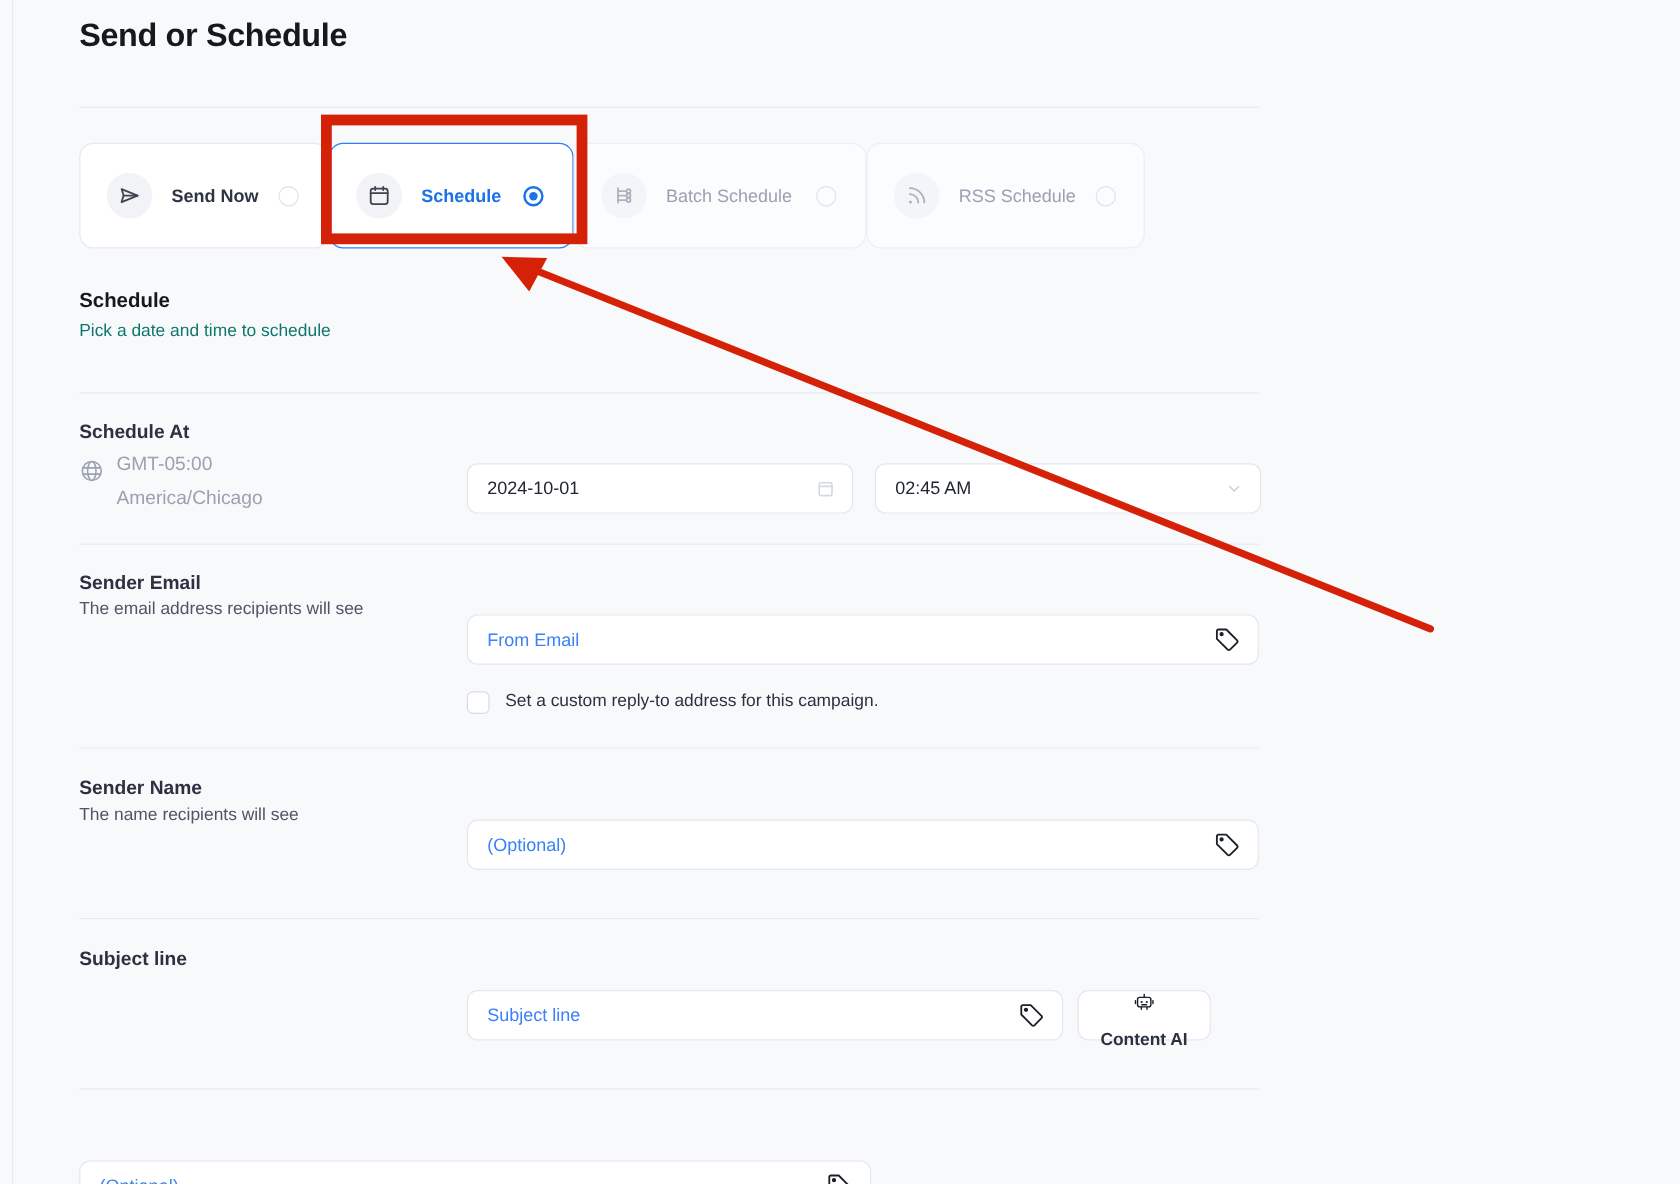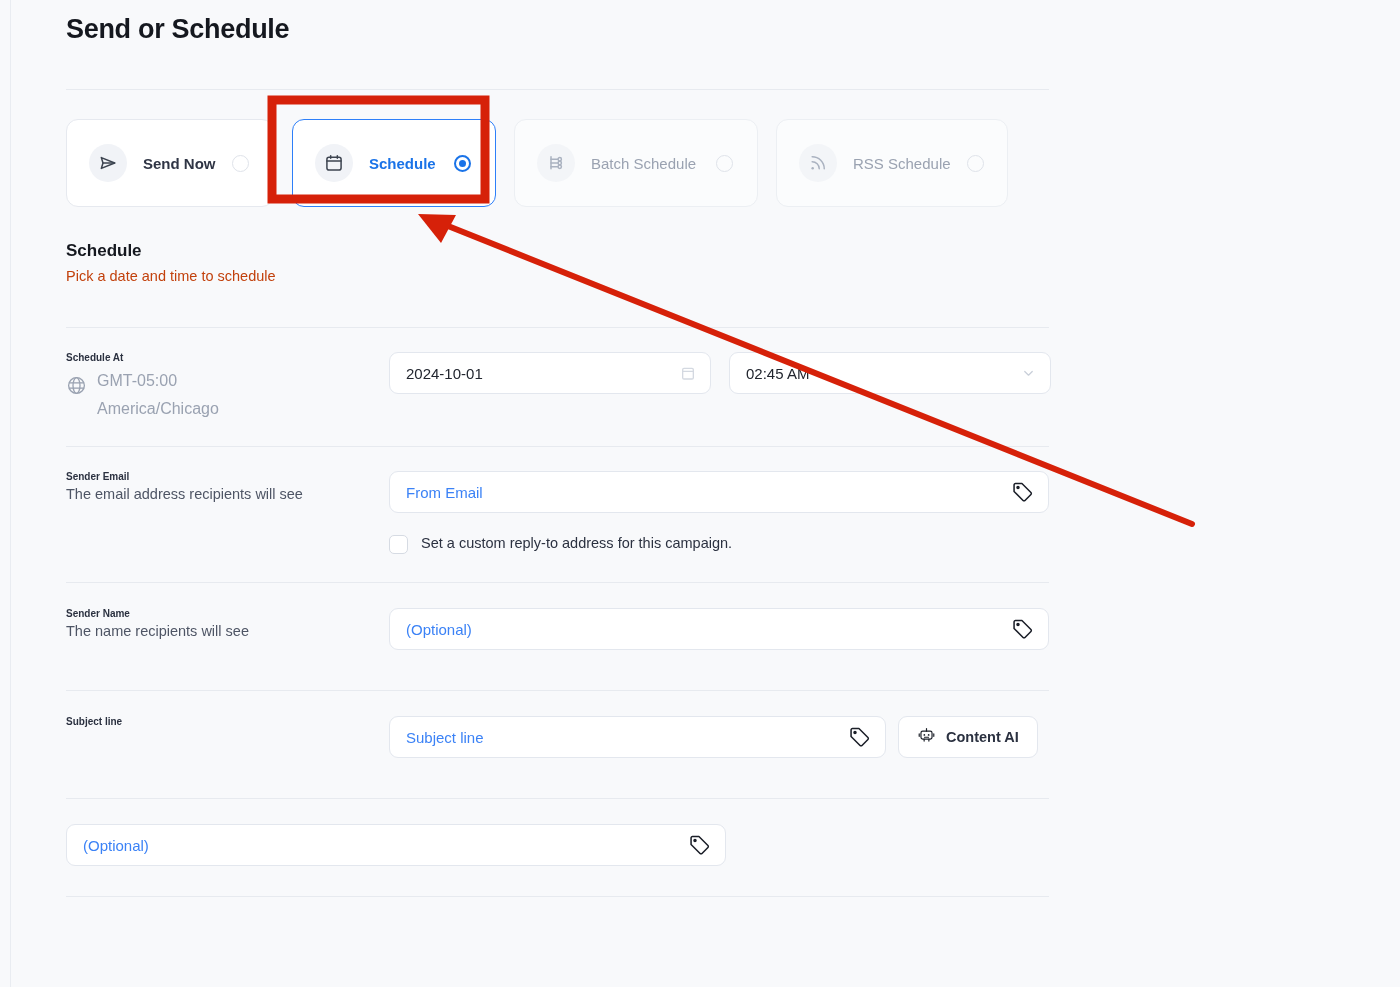--- a/index.html
+++ b/index.html
@@ -26,21 +26,21 @@
     font-size: 27px; font-weight: 600; color: #15181f;
     letter-spacing: -0.3px;
     padding-top: 14px;
   }
   .divider {
     height: 1px; background: #e7eaef; width: 983px;
     margin-top: 44px;
   }
   
   .modes {
-    display: flex; gap: 18px; margin-top: 29px;
+    display: flex; margin-top: 29px;
   }
   .mode-card {
     height: 88px; border-radius: 12px;
     background: #fff; border: 1px solid #e6e9ef;
     display: flex; align-items: center;
     padding: 0 24px 0 22px;
     gap: 16px;
     cursor: pointer;
   }
   .mode-card.w1 { width: 208px; }
@@ -71,29 +71,29 @@
   .radio.on {
     border: 2px solid #1a73e8; position: relative; background: #fff;
   }
   .radio.on::after {
     content: ""; position: absolute; left: 3px; top: 3px;
     width: 7px; height: 7px; border-radius: 50%; background: #1a73e8;
   }
   
   .sec-head { margin-top: 34px; }
   .sec-title { font-size: 17px; font-weight: 700; color: #15181f; }
-  .sec-sub { font-size: 14.5px; color: #c2410c; margin-top: 7px; }
+  .sec-sub { font-size: 14.5px; color: #0f766e; margin-top: 7px; }
   .rule {
     height: 1px; background: #e7eaef; width: 983px;
   }
   
   .row { display: flex; width: 983px; }
   .row-left { width: 323px; flex: 0 0 323px; padding-right: 14px; }
-  .row-right { flex: 1; }
-  .lbl { font-size: 10px; font-weight: 700; color: #2b3140; }
+  .row-right { flex: 1; margin-top: 34px; }
+  .lbl { font-size: 16px; font-weight: 700; color: #2b3140; }
   .lbl-sub { font-size: 14.5px; color: #4e5565; line-height: 1.55; margin-top: 1px; }
   .tz {
     display: flex; align-items: flex-start; gap: 10px; margin-top: 4px;
   }
   .tz-text { font-size: 16px; color: #9aa2b1; line-height: 1.73; }
   .field {
     position: relative; background: #fff;
     border: 1px solid #e3e7ee; border-radius: 9px;
     height: 42px; display: flex; align-items: center;
     padding: 0 44px 0 16px;
@@ -108,21 +108,21 @@
   .chkbox {
     width: 19px; height: 19px; border-radius: 5px;
     border: 1.5px solid #d6dbe3; background: #fff; flex: 0 0 19px;
   }
   .chk-lbl { font-size: 14.5px; color: #2b3140; }
   .btn {
     height: 42px; border-radius: 9px; background: #fff;
     border: 1px solid #e3e7ee;
     display: inline-flex; align-items: center; gap: 10px;
     padding: 0 18px; font-size: 14.5px; font-weight: 600; color: #2b3140;
-    cursor: pointer; white-space: nowrap;
+    cursor: pointer; white-space: nowrap; flex-direction: column;
   }
   
   .anno { position: absolute; left: 0; top: 0; width: 1400px; height: 987px;
           pointer-events: none; }
 </style>
 </head>
 <body>
 
 <div class="page">
   <div class="left-edge"></div>

